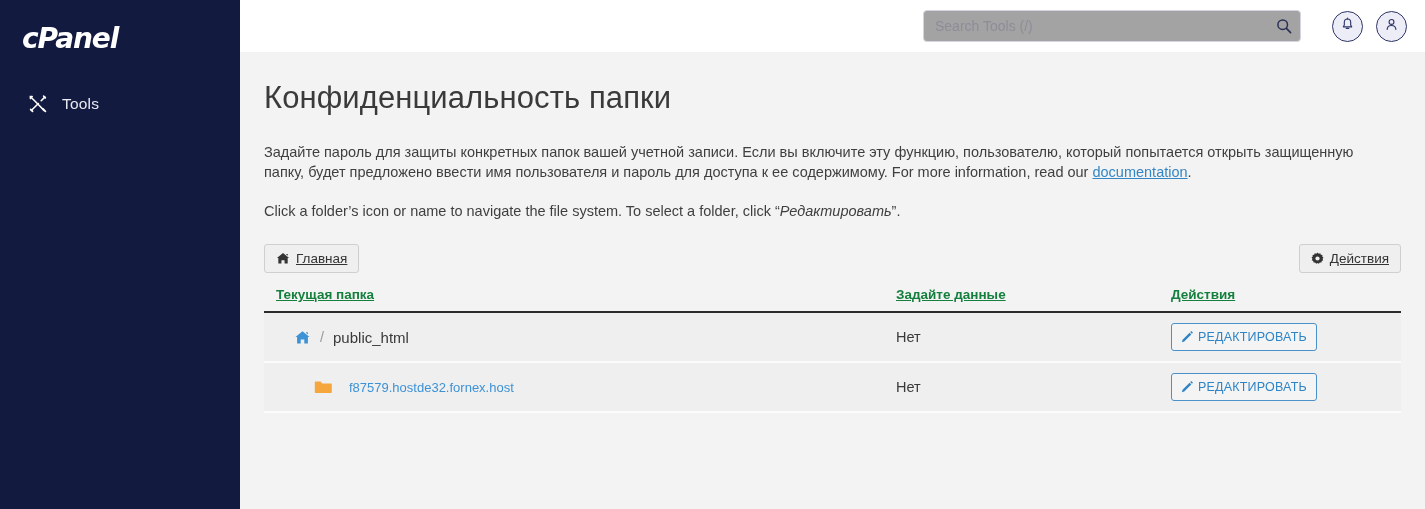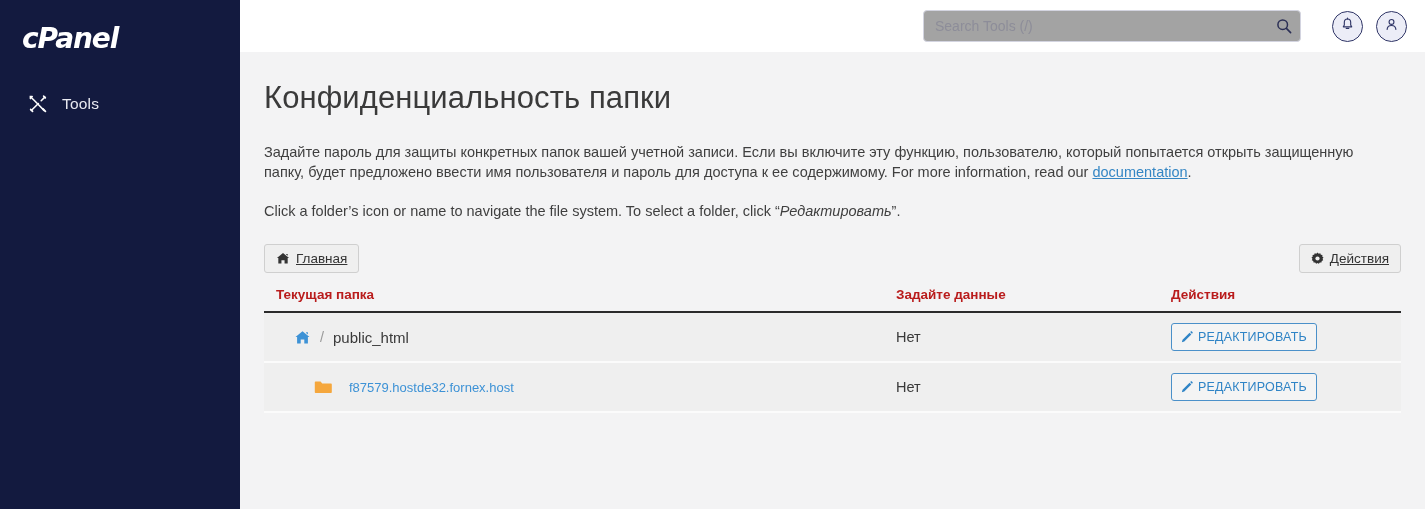--- a/index.html
+++ b/index.html
@@ -174,23 +174,24 @@
   .tbl {
     margin-top: 14px;
     width: 1137px;
     border-collapse: collapse;
     table-layout: fixed;
   }
   .tbl th {
     text-align: left;
     font-size: 13.5px;
     font-weight: 700;
-    color: #b91c1c;
+    color: #15803d;
     padding: 0 0 9px 12px;
     border-bottom: 2px solid #2b2b2b;
+    text-decoration: underline;
   }
   .tbl td {
     padding: 0 0 0 12px;
     height: 50px;
     font-size: 14.5px;
     color: #3a3a3a;
     background: #efefef;
     border-bottom: 2px solid #fbfbfb;
     vertical-align: middle;
   }

